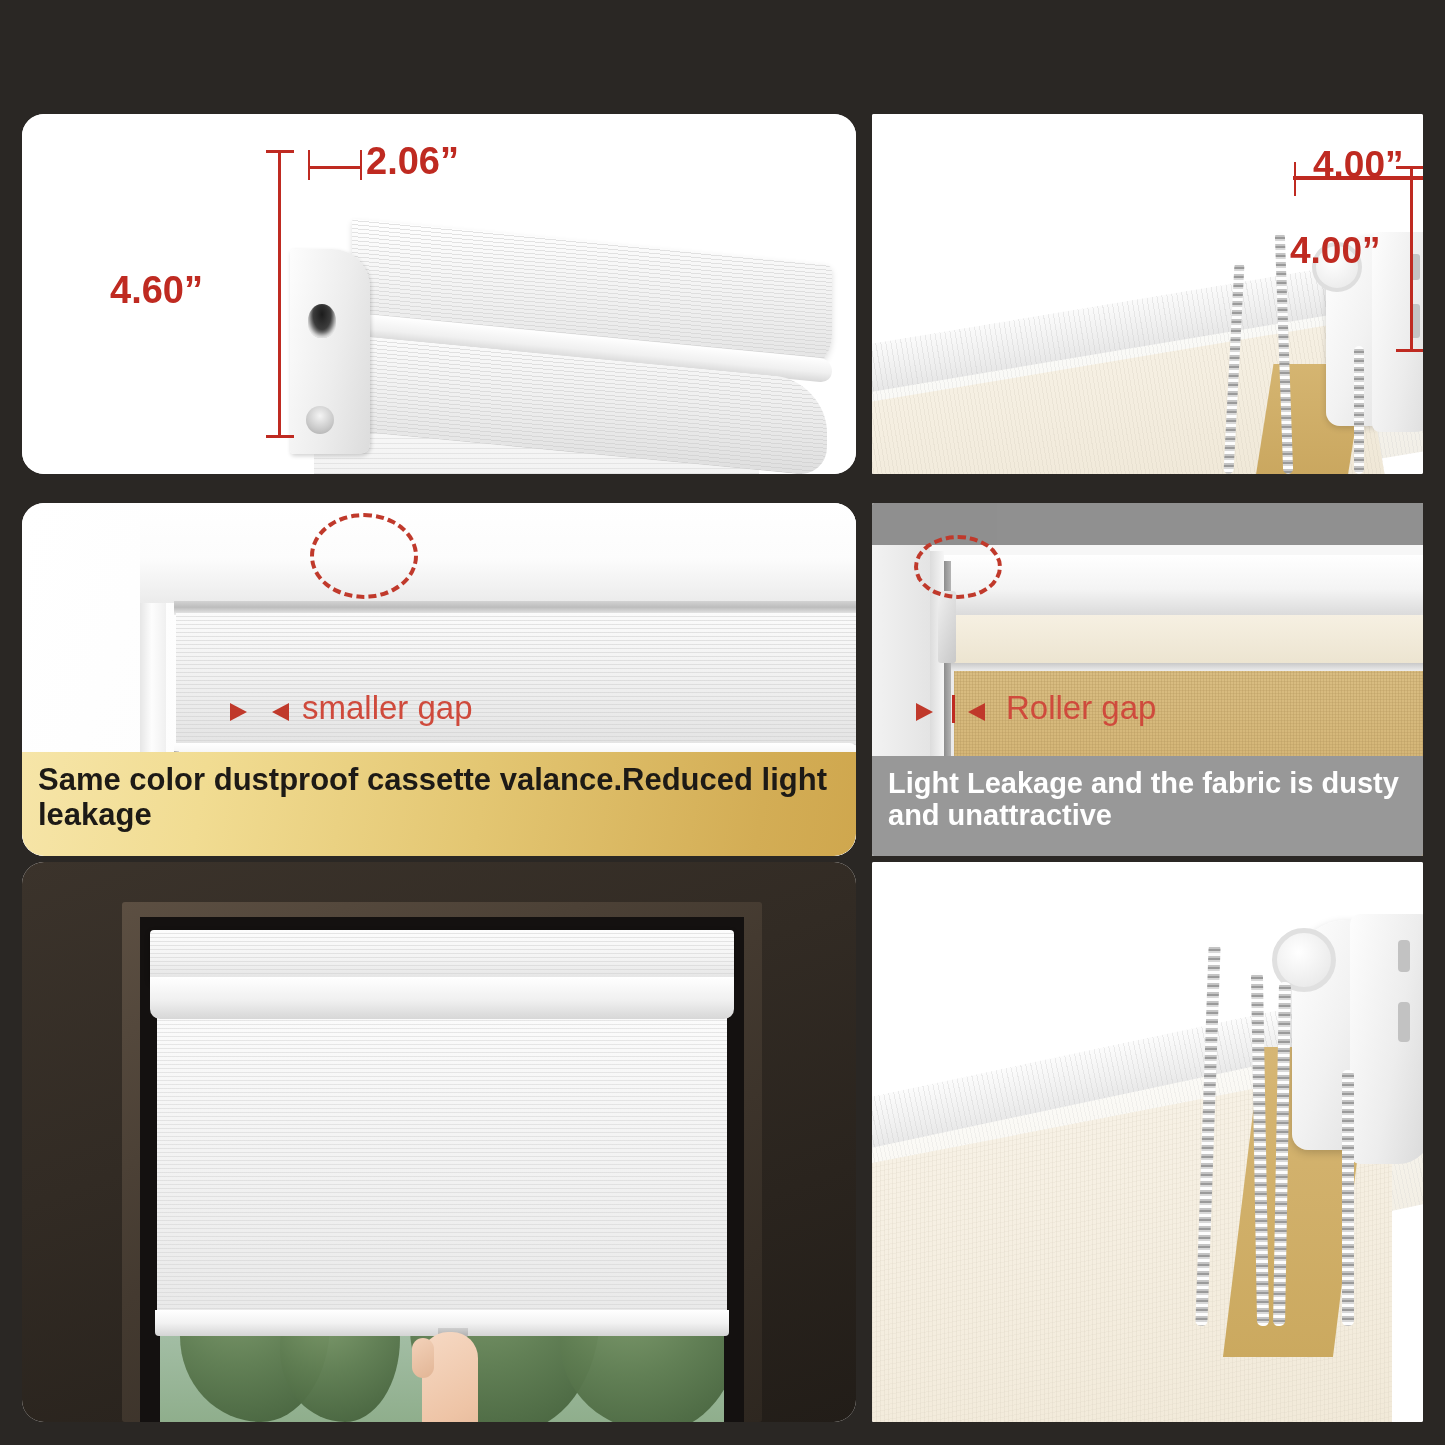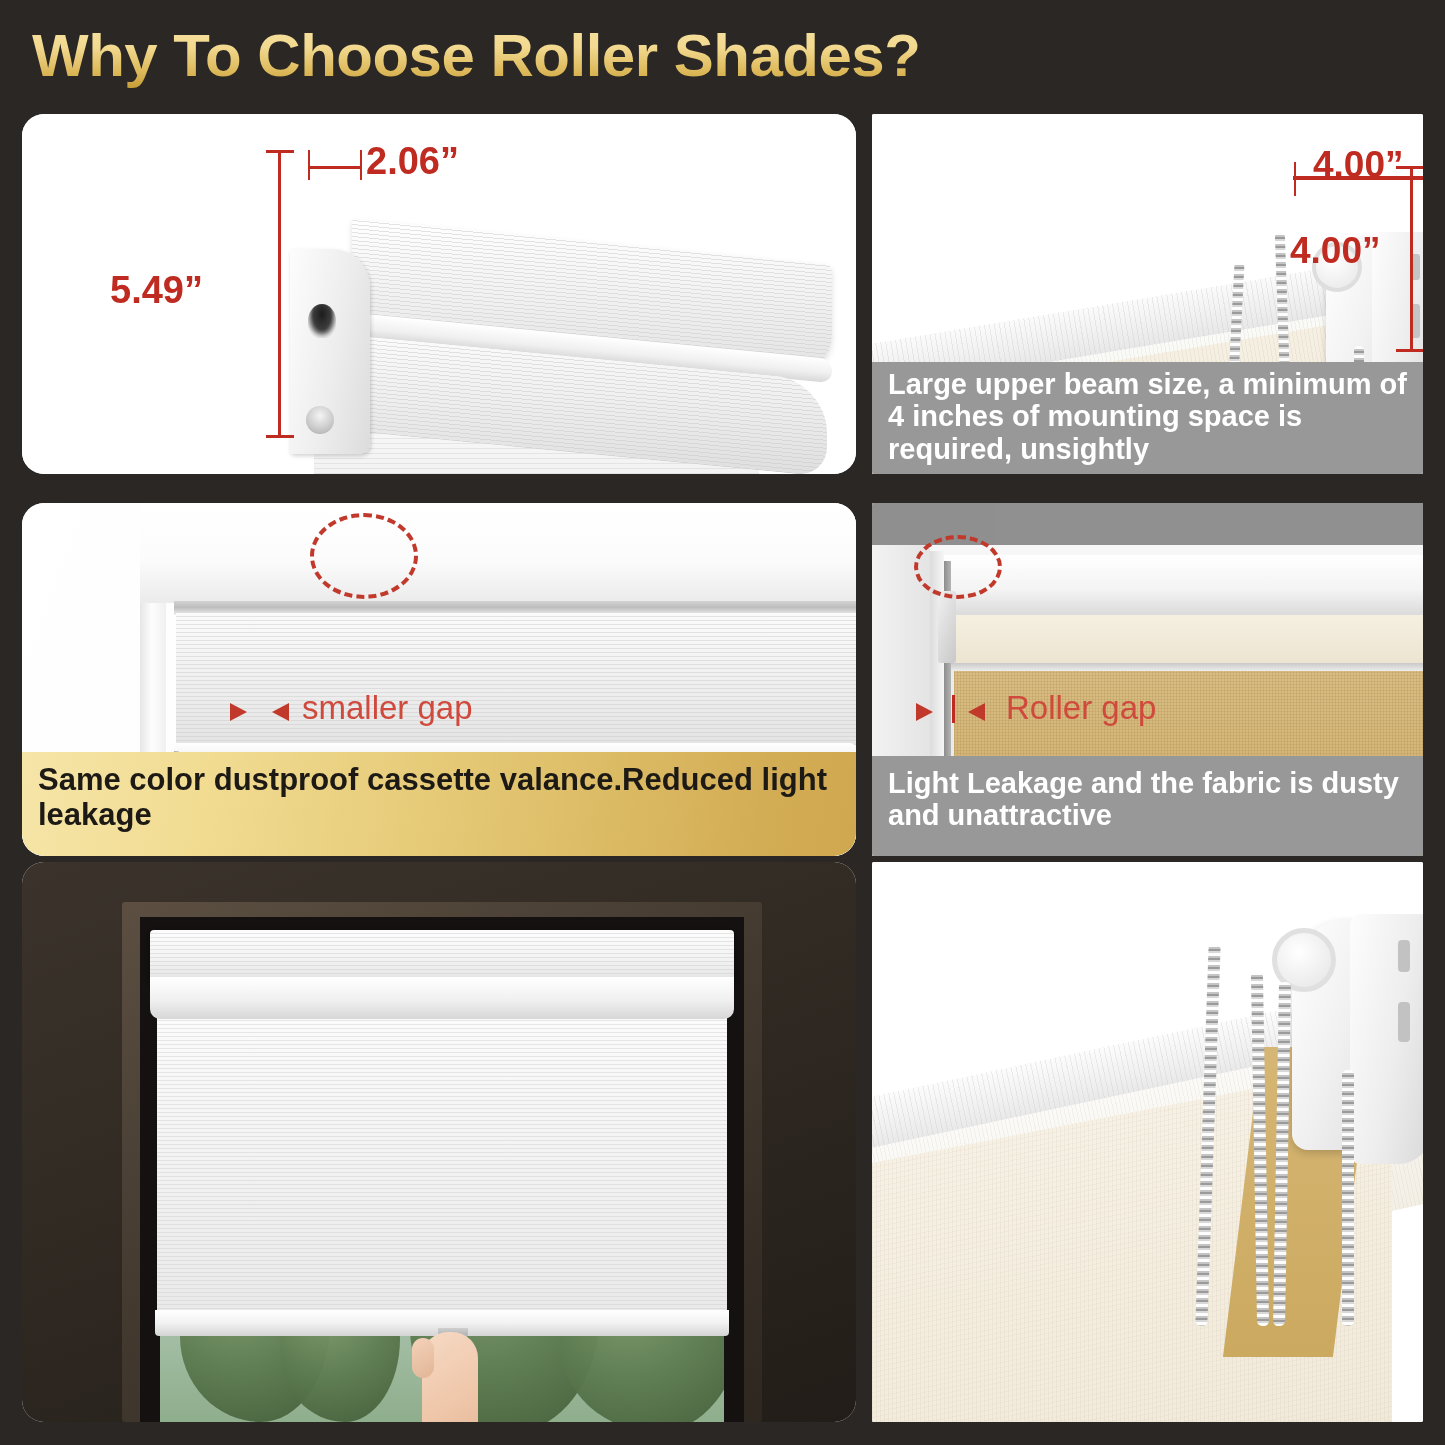--- a/index.html
+++ b/index.html
@@ -383,40 +383,39 @@
     position:absolute; left:400px; top:66px; width:54px; height:54px;
     border: 5px solid #e0e0e0; border-radius:50%;
     background: radial-gradient(circle at 40% 35%, #ffffff, #e4e4e4);
   }
 </style>
 </head>
 <body>
 
 <div id="page">
 
-  <div id="title">Why To Choose Roller Shades?</div>
 
   <div class="panel left r1">
     <div class="stage">
       <div class="p1-wrap">
         <div class="p1-fabric"></div>
         <div class="p1-body"></div>
         <div class="p1-lip"></div>
         <div class="p1-lower"></div>
         <div class="p1-bracket"></div>
 
         <div class="dimline" style="left:286px;top:36px;width:2px;height:30px;"></div>
         <div class="dimline" style="left:338px;top:36px;width:2px;height:30px;"></div>
         <div class="dimline" style="left:286px;top:52px;width:54px;height:3px;"></div>
         <div class="dimtext" style="left:344px;top:26px;font-size:38px;text-align:right;">2.06”</div>
 
         <div class="dimline" style="left:256px;top:36px;width:3px;height:288px;"></div>
         <div class="dimline" style="left:244px;top:36px;width:28px;height:3px;"></div>
         <div class="dimline" style="left:244px;top:321px;width:28px;height:3px;"></div>
-        <div class="dimtext" style="left:88px;top:155px;font-size:38px;">5.49”</div>
+        <div class="dimtext" style="left:88px;top:155px;font-size:38px;">4.60”</div>
       </div>
     </div>
   </div>
 
   <div class="panel right r1">
     <div class="stage">
       <div class="p2-bg">
         <div class="p2-back-roll"></div>
         <div class="p2-sheer"></div>
         <div class="p2-cream"></div>
@@ -434,21 +433,20 @@
         <div class="dimline" style="left:421px;top:62px;width:144px;height:4px;"></div>
 
         <div class="dimtext" style="left:441px;top:30px;font-size:37px;">4.00”</div>
 
         <div class="dimline" style="left:538px;top:52px;width:3px;height:186px;"></div>
         <div class="dimline" style="left:524px;top:52px;width:27px;height:3px;"></div>
         <div class="dimline" style="left:524px;top:235px;width:27px;height:3px;"></div>
         <div class="dimtext" style="left:418px;top:116px;font-size:37px;">4.00”</div>
       </div>
     </div>
-    <div class="caption gray cap-r1r">Large upper beam size, a minimum of 4 inches of mounting space is required, unsightly</div>
   </div>
 
   <div class="panel left r2">
     <div class="stage">
       <div class="p3-wall">
         <div class="p3-casing"></div>
         <div class="p3-casing-top"></div>
         <div class="p3-head-rail"></div>
         <div class="p3-shade-upper"></div>
         <div class="p3-mid-rail"></div>

